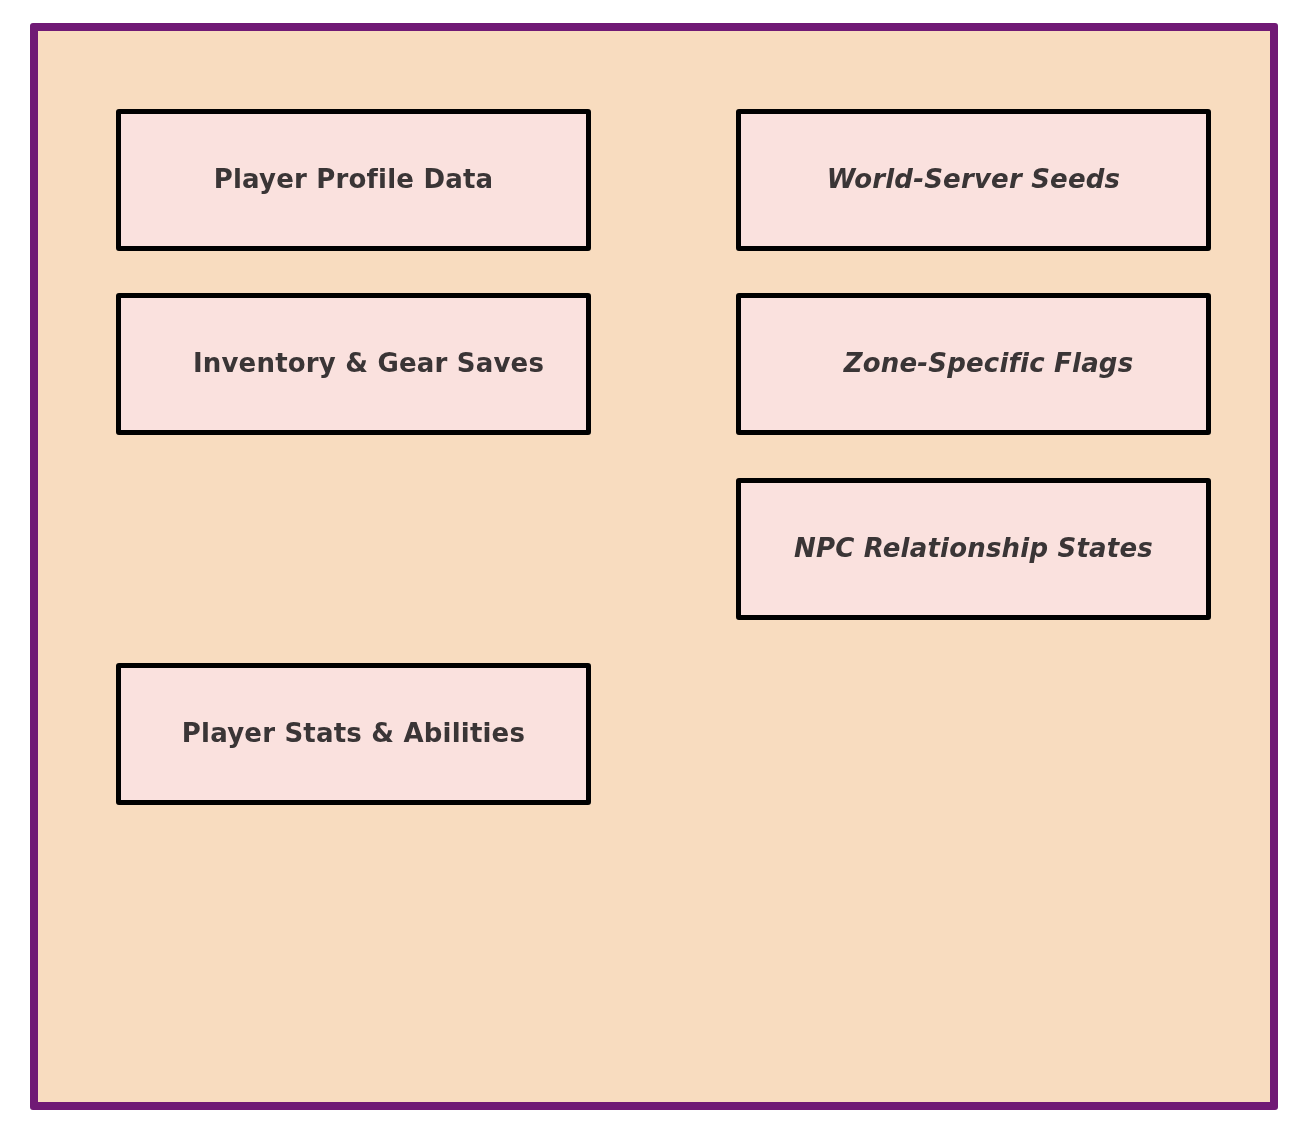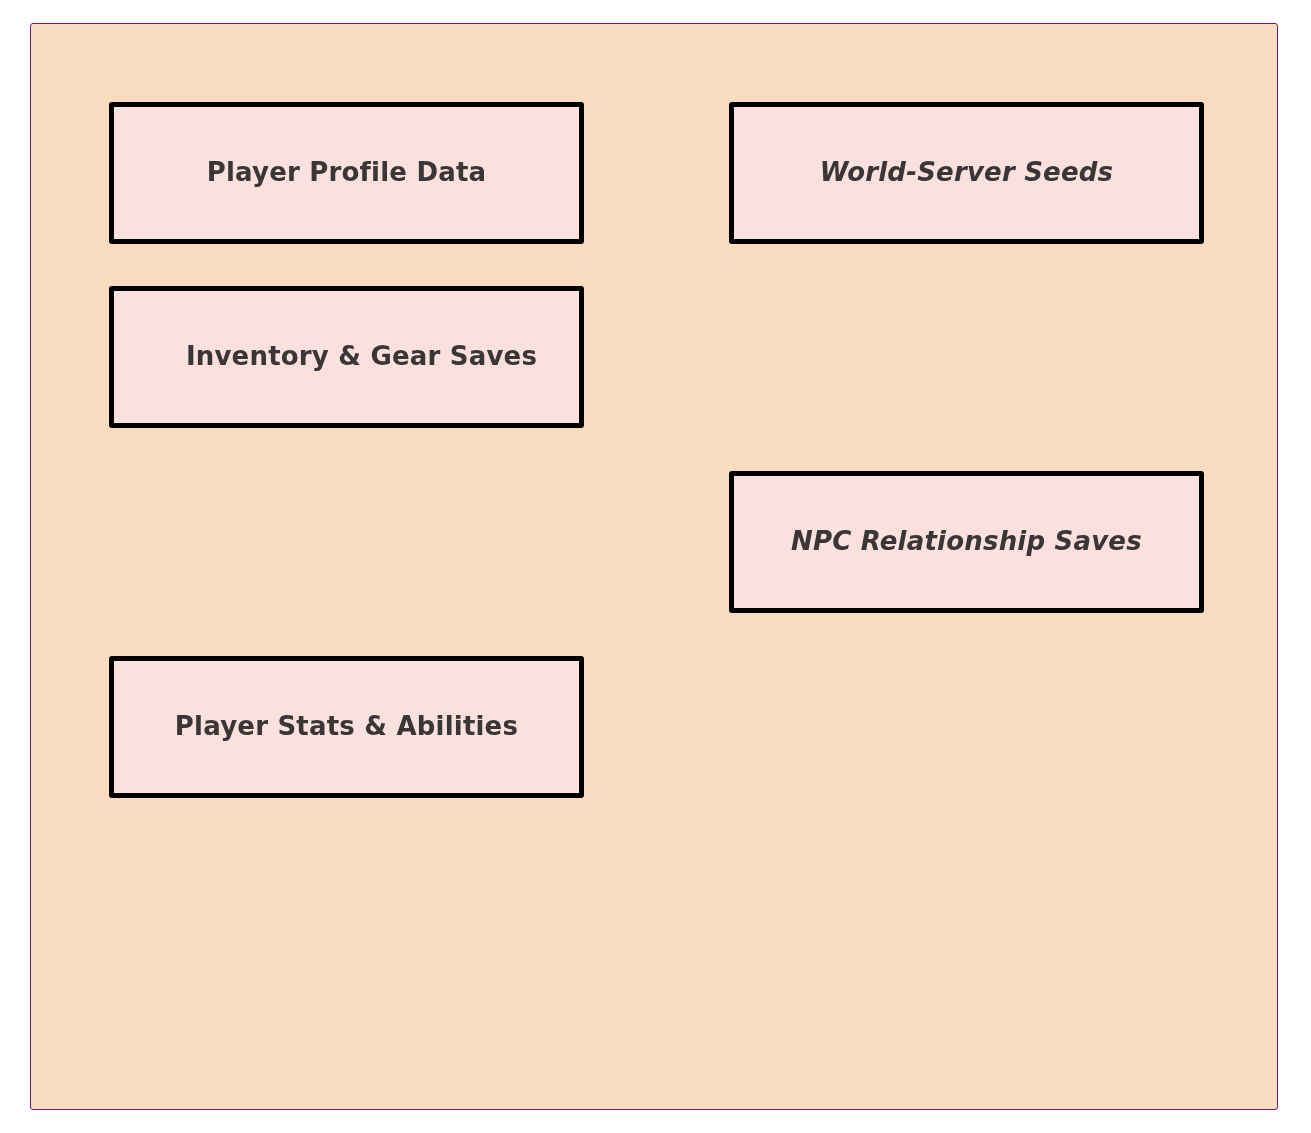--- a/index.html
+++ b/index.html
@@ -22,21 +22,21 @@
   }
 
   .outer-container {
     position: absolute;
     left: 30px;
     top: 23px;
     width: 1248px;
     height: 1087px;
     box-sizing: border-box;
     background: #f8dcbf;
-    border: 1px solid #701a75;
+    border: 8px solid #701a75;
     border-radius: 3px;
   }
 
   .columns {
     position: absolute;
     left: 0;
     top: 0;
     width: 100%;
     height: 100%;
   }
@@ -92,21 +92,24 @@
 
 
       <div class="node-box col-left row-4">
         <span class="node-label">Player Stats &amp; Abilities</span>
       </div>
 
       <div class="node-box col-right row-1">
         <span class="node-label">World-Server Seeds</span>
       </div>
 
+      <div class="node-box col-right row-2">
+        <span class="node-label">Zone-Specific Flags</span>
+      </div>
 
       <div class="node-box col-right row-3">
-        <span class="node-label">NPC Relationship Saves</span>
+        <span class="node-label">NPC Relationship States</span>
       </div>
 
 
     </div>
   </div>
 </div>
 
 </body></html>

